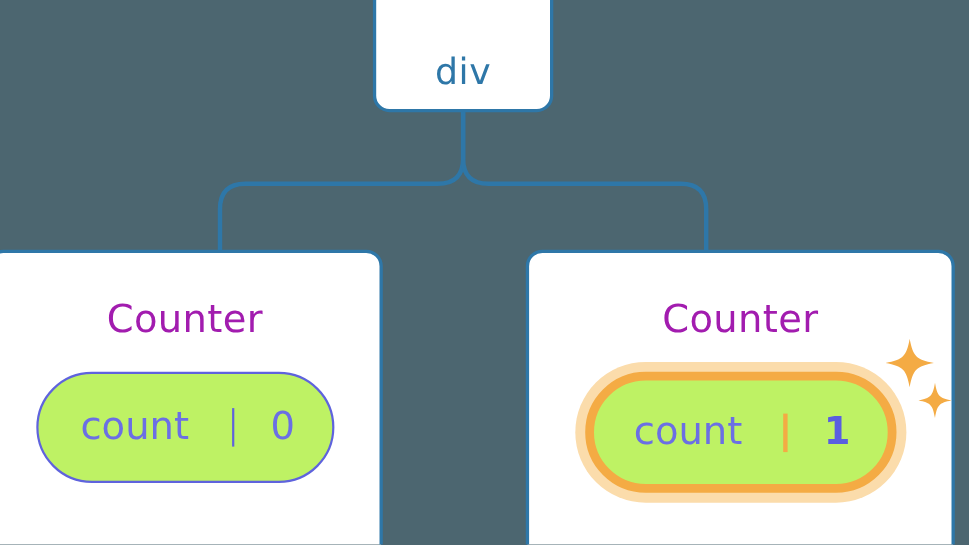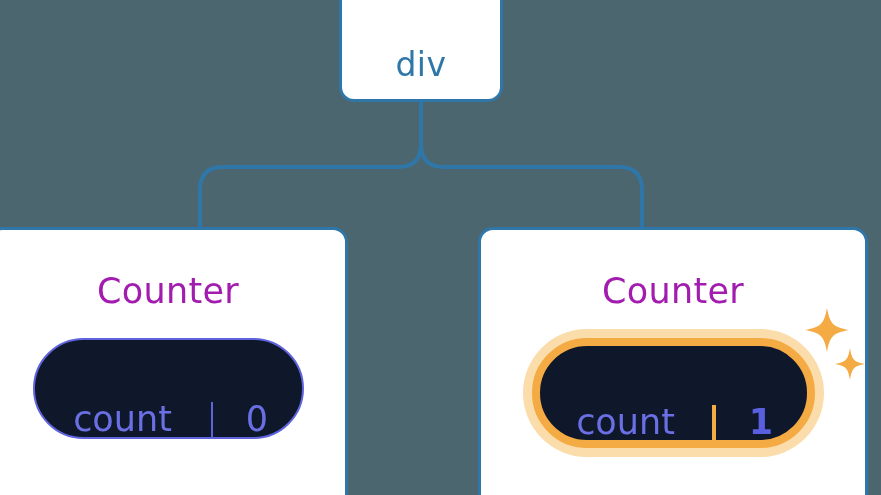--- a/index.html
+++ b/index.html
@@ -80,24 +80,24 @@
     position: relative;
     margin-top: 29px;
     display: flex;
     align-items: center;
     justify-content: center;
   }
 
   .pill {
     position: relative;
     display: flex;
-    align-items: flex-end;
+    align-items: center;
     border-radius: 999px;
     box-sizing: border-box;
-    background: #0f172a;
+    background: #bef264;
   }
 
   .pill-plain {
     width: 271px;
     height: 101px;
     border: 2px solid #5f63dd;
   }
   .pill-highlight {
     width: 283px;
     height: 110px;

